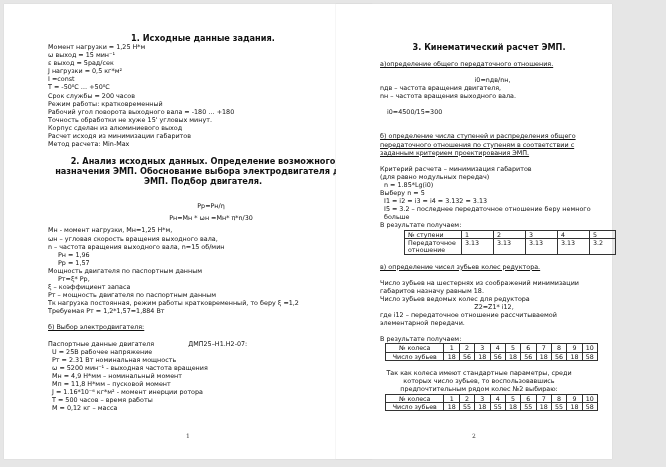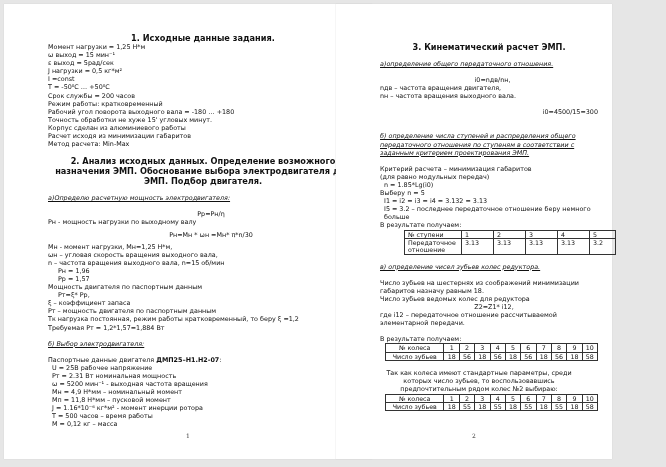--- a/index.html
+++ b/index.html
@@ -8,66 +8,64 @@
     font-family:"DejaVu Sans", sans-serif; color:#111;
   }
   .page {
     position:absolute; top:4px; background:#fff; height:455px;
     box-shadow:0 0 1px #c8c8c8;
   }
   #page1 { left:4px; width:368px; }
   #page2 { left:336px; width:276px; }
   .content { position:absolute; left:44px; right:14px; font-size:6.4px; line-height:8.1px; }
   .h1 { font-weight:bold; font-size:8.2px; line-height:10px; text-align:center; }
-  .sub { font-style:italic; text-decoration:underline; }
+  .sub { text-decoration:underline; }
   .ind1 { padding-left:10px; }
   .ind2 { padding-left:16px;text-align:center; }
   .ind3 { padding-left:4px; }
   .gap { height:8px; }
   .gap-s { height:4px; }
   .pnum { position:absolute; bottom:20px; left:0; right:0; text-align:center; font-family:"DejaVu Serif", serif; font-size:6px; color:#333; }
   table { border-collapse:collapse; font-size:6.3px; line-height:7.4px; }
   td { border:0.8px solid #333; padding:0 3px; vertical-align:top; }
   .t1 { margin-left:24px; width:212px; }
   .t1 td:first-child { width:50px; }
   .t2 { margin-left:5px; }
   .t2 td { text-align:center; padding:0 2px; }
   .t2 td:first-child { width:62px; }
   .t2 td:not(:first-child) { width:11px; }
-  b { font-weight:bold; }
+  b { font-weight:normal;margin-left:32px; }
 </style>
 </head>
 <body>
 
 <div class="page" id="page1">
   <div class="content" style="top:29px;">
     <div class="h1">1. Исходные данные задания.</div>
     <div id="specs">
         <div>Момент нагрузки = 1,25 Н*м</div>
         <div>ω выход = 15 мин⁻¹</div>
         <div>ε выход = 5рад/сек</div>
         <div>J нагрузки = 0,5 кг*м²</div>
         <div>I =const</div>
         <div>T = -50⁰С … +50⁰С</div>
         <div>Срок службы = 200 часов</div>
         <div>Режим работы: кратковременный</div>
         <div>Рабочий угол поворота выходного вала = -180 … +180</div>
         <div>Точность обработки не хуже 15' угловых минут.</div>
-        <div>Корпус сделан из алюминиевого работы</div>
+        <div>Корпус сделан из алюминиевого выход</div>
         <div>Расчет исходя из минимизации габаритов</div>
         <div>Метод расчета: Min-Max</div>
       </div>
     <div class="gap"></div>
     <div class="h1" style="padding:0 4px;">2. Анализ исходных данных. Определение возможного назначения ЭМП. Обоснование выбора электродвигателя для ЭМП. Подбор двигателя.</div>
     <div class="gap"></div>
-    <div class="sub">а)Определю расчетную мощность электродвигателя:</div>
     <div class="gap"></div>
     <div class="ind2">Pр=Pн/η</div>
     <div id="lines_a1">
-        <div>Pн - мощность нагрузки по выходному валу</div>
       </div>
     <div class="gap-s"></div>
     <div class="ind2">Pн=Mн * ωн =Mн* π*n/30</div>
     <div class="gap-s"></div>
     <div id="lines_a2">
         <div>Mн - момент нагрузки, Mн=1,25 Н*м,</div>
         <div>ωн – угловая скорость вращения выходного вала,</div>
         <div>n – частота вращения выходного вала, n=15 об/мин</div>
       </div>
     <div class="ind1">Pн  = 1,96</div>
@@ -103,21 +101,21 @@
     <div class="h1">3. Кинематический расчет ЭМП.</div>
     <div class="gap"></div>
     <div class="sub">а)определение общего передаточного отношения.</div>
     <div class="gap"></div>
     <div class="ind2" style="padding-left:7px;">i0=nдв/nн,</div>
     <div id="p2_lines_a">
         <div>nдв – частота вращения двигателя,</div>
         <div>nн – частота вращения выходного вала.</div>
       </div>
     <div class="gap"></div>
-    <div style="padding-left:7px;text-align:right;">i0=4500/15=300</div>
+    <div style="padding-left:7px;">i0=4500/15=300</div>
     <div class="gap"></div>
     <div class="gap"></div>
     <div class="sub">б) определение числа ступеней и распределения общего передаточного отношения по ступеням в соответствии с заданным критерием проектирования ЭМП.</div>
     <div class="gap"></div>
     <div id="p2_lines_b">
         <div>Критерий расчета – минимизация габаритов</div>
         <div>(для равно модульных передач)</div>
       </div>
     <div class="ind3">n = 1.85*Lg(i0)</div>
     <div>Выберу n = 5</div>

